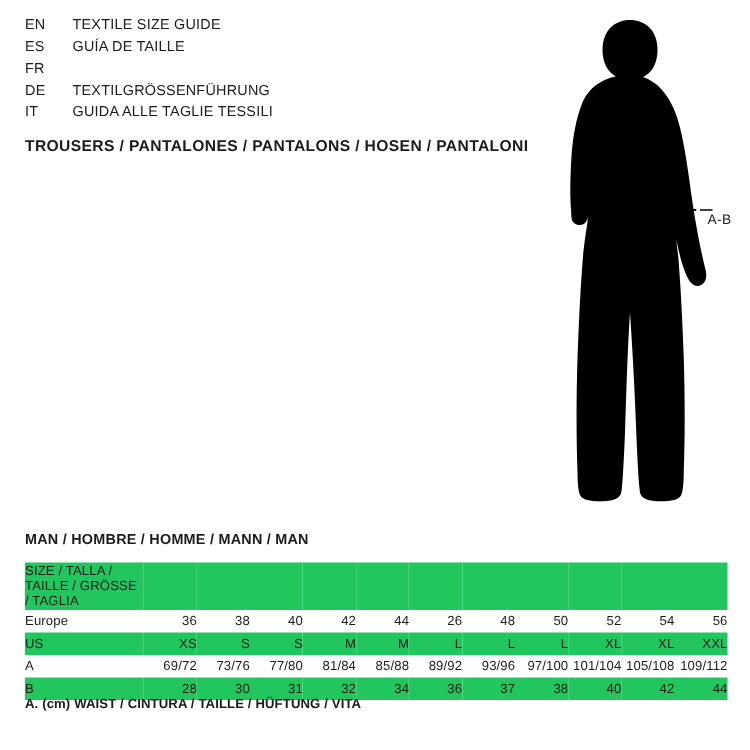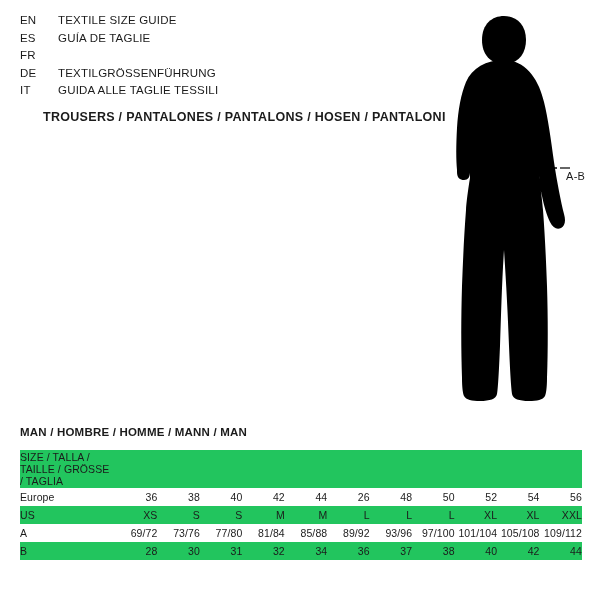--- a/index.html
+++ b/index.html
@@ -44,21 +44,20 @@
   }
 
   
   .garment-heading {
     position: absolute;
     left: 20px;
     top: 110px;
     font-size: 12.5px;
     font-weight: bold;
     letter-spacing: 0.3px;
-    margin-left: 23px;
   }
 
   
   .figure-wrap {
     position: absolute;
     left: 420px;
     top: 10px;
     width: 170px;
     height: 400px;
   }
@@ -137,21 +136,21 @@
 
 <div class="page">
 
   <div class="lang-block">
     <div class="lang-row">
       <span class="lang-code">EN</span>
       <span class="lang-text">TEXTILE SIZE GUIDE</span>
     </div>
     <div class="lang-row">
       <span class="lang-code">ES</span>
-      <span class="lang-text">GUÍA DE TAGLIE</span>
+      <span class="lang-text">GUÍA DE TAILLE</span>
     </div>
     <div class="lang-row">
       <span class="lang-code">FR</span>
     </div>
     <div class="lang-row">
       <span class="lang-code">DE</span>
       <span class="lang-text">TEXTILGRÖSSENFÜHRUNG</span>
     </div>
     <div class="lang-row">
       <span class="lang-code">IT</span>
@@ -282,15 +281,16 @@
         <td class="val">38</td>
         <td class="val">40</td>
         <td class="val">42</td>
         <td class="val">44</td>
       </tr>
     </tbody>
       </table>
   </div>
 
   <div class="footnotes">
+    <div class="footnote">A. (cm) WAIST / CINTURA / TAILLE / HÜFTUNG / VITA</div>
   </div>
 
 </div>
 
 </body></html>

